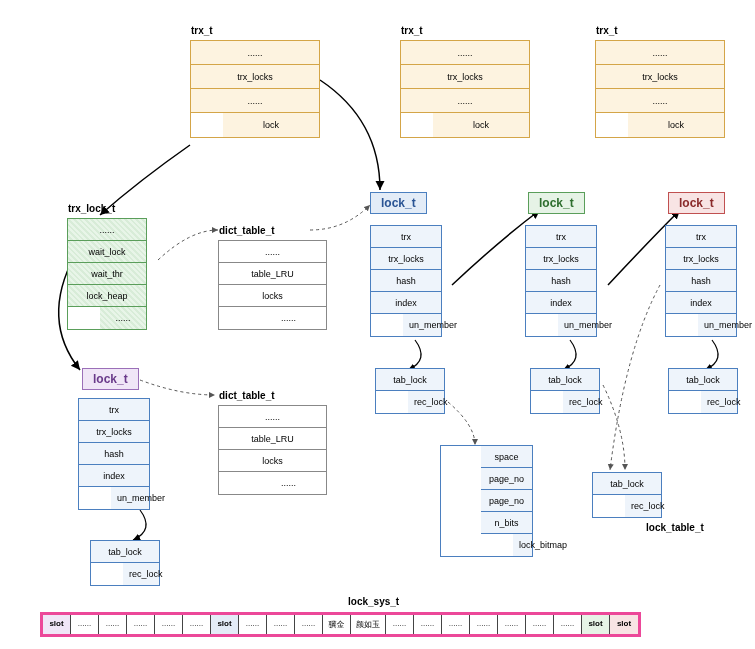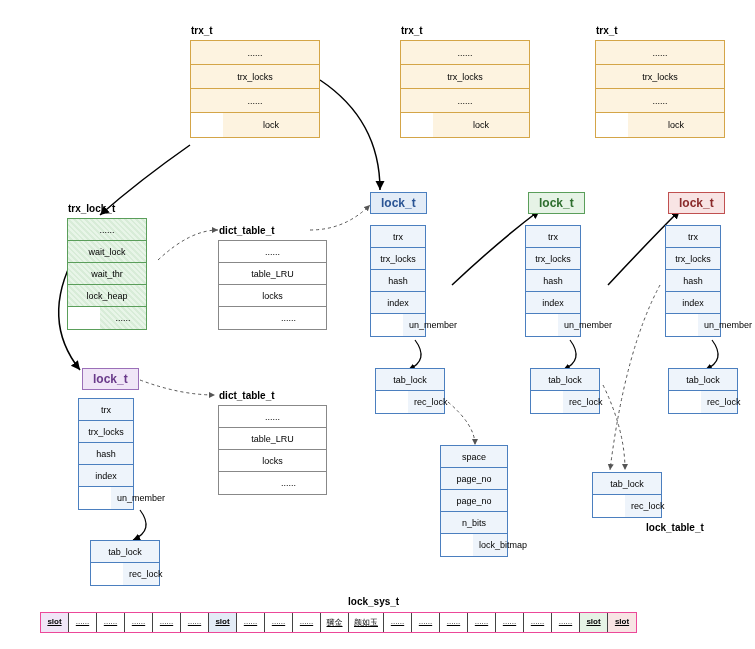--- a/index.html
+++ b/index.html
@@ -47,37 +47,36 @@
     font-size: 12px;
     font-weight: bold;
     background: #fff;
   }
   .lockt-blue { border-color: #4b7fbf; background: #e3ecf7; color: #2a5494; }
   .lockt-green { border-color: #5a9e5a; background: #e6f3e6; color: #2e6e2e; }
   .lockt-red { border-color: #c05050; background: #f8e4e4; color: #8a2a2a; }
   .lockt-purple { border-color: #9b6fb8; background: #f0e6f7; color: #6a3a8a; }
 
   
-  .blue-box { width: 56px; border-color: #4b7fbf; }
+  .blue-box { width: 72px; border-color: #4b7fbf; }
   .blue-box .cell { border-color: #4b7fbf; background: #eef4fb; height: 22px; line-height: 14px; }
 
   
   .green-box { width: 80px; border-color: #5a9e5a; }
   .green-box .cell { border-color: #5a9e5a; background: repeating-linear-gradient(45deg, #e8f5e8, #e8f5e8 2px, #d8ecd8 2px, #d8ecd8 4px); height: 22px; line-height: 14px; }
 
   
   .white-box { width: 109px; border-color: #888; }
   .white-box .cell { border-color: #888; background: #fff; height: 22px; line-height: 14px; }
 
   
   .slot-row {
     position: absolute;
     display: flex;
-    border: 1px solid #ec4899;
-    text-decoration: underline;
+    border: 3px solid #ec4899;
   }
   .slot-row .slot {
     border-right: 1px solid #444;
     padding: 4px 5px;
     font-size: 8px;
     text-align: center;
     min-width: 28px;
     background: #fff;
   }
   .slot-row .slot:last-child { border-right: none; }
@@ -234,21 +233,21 @@
   <div class="cell">......</div>
 </div>
 <div class="struct white-box" style="left:218px; top:405px;">
   <div class="title">dict_table_t</div>
   <div class="cell">......</div>
   <div class="cell">table_LRU</div>
   <div class="cell">locks</div>
   <div class="cell">......</div>
 </div>
 
-<div class="struct blue-box" style="left:440px; top:445px; width:68px;">
+<div class="struct blue-box" style="left:440px; top:445px; width:93px;padding-left:40px;">
   <div class="cell">space</div>
   <div class="cell">page_no</div>
   <div class="cell">page_no</div>
   <div class="cell">n_bits</div>
   <div class="cell">lock_bitmap</div>
 </div>
 
 <div class="label" style="left:300px; top:596px;">lock_sys_t</div>
 
 <div class="slot-row" style="left:40px; top:612px;">

